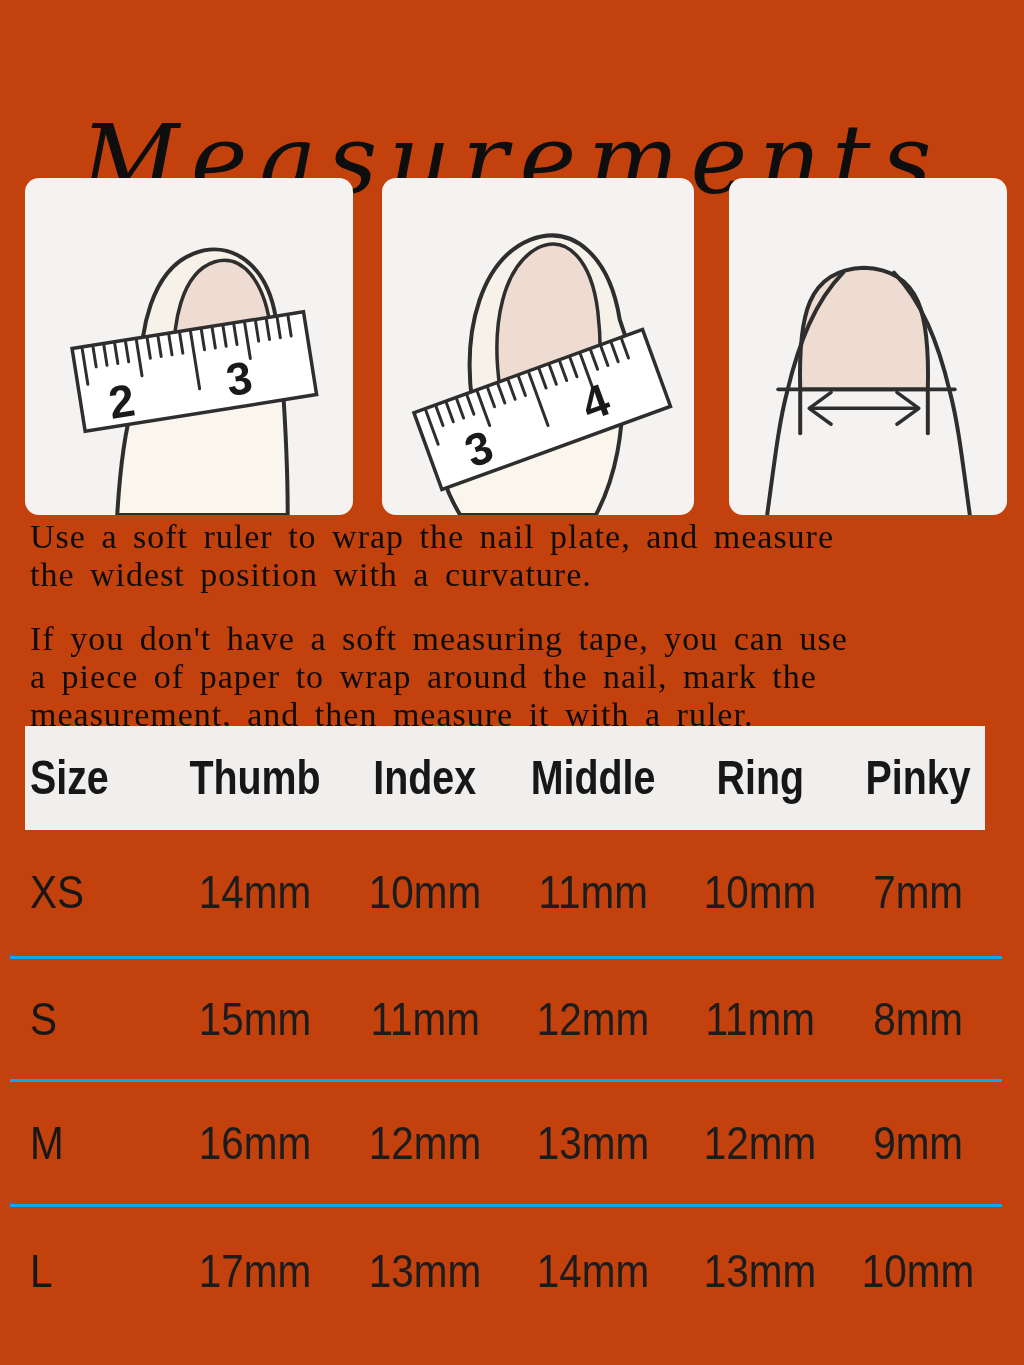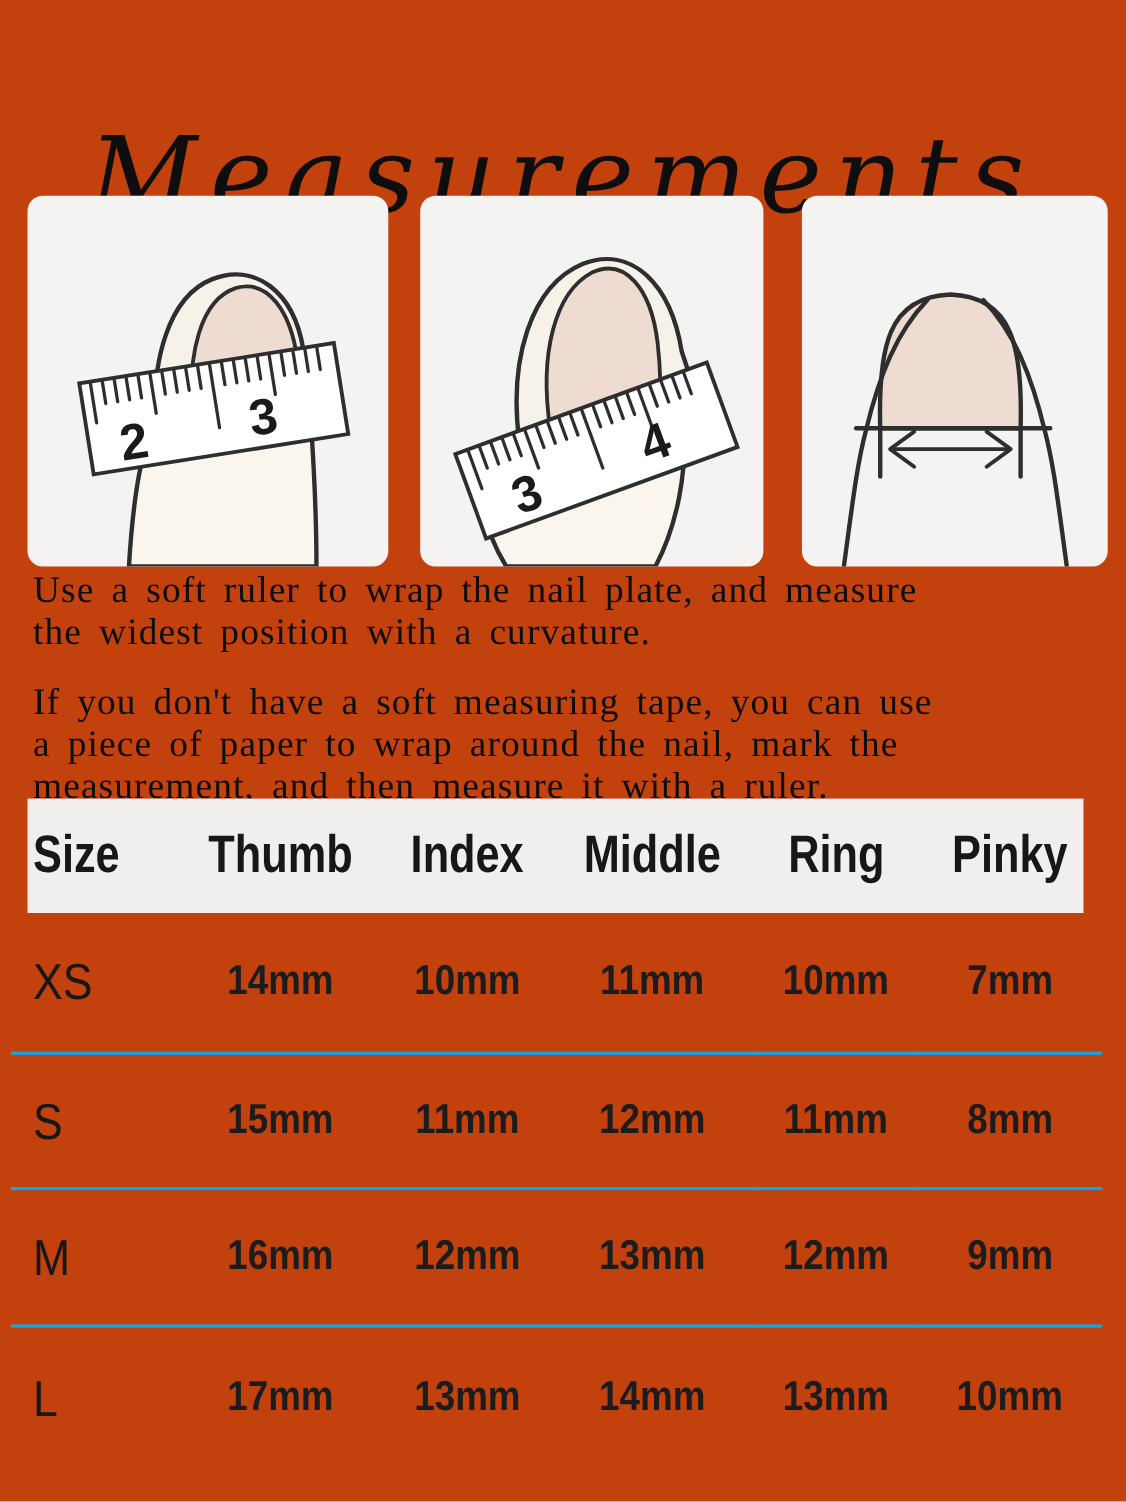--- a/index.html
+++ b/index.html
@@ -25,21 +25,21 @@
   .inst1{top:518px;}
   .inst2{top:584px;margin-top:36px;}
 
   
   .header-band{position:absolute;left:25px;top:726px;width:960px;height:104px;background:#f0efee;}
   table.size-table{position:absolute;left:10px;top:726px;width:992px;
                    border-collapse:collapse;table-layout:fixed;}
   .size-table th,.size-table td{padding:0;vertical-align:middle;text-align:center;}
   .size-table thead tr{height:103px;}
   .size-table thead th{font-weight:700;font-size:48px;color:#171717;text-align:center;}
-  .size-table td{font-weight:700;font-size:38px;color:#1c1c1c;}
+  .size-table td{font-weight:400;font-size:46px;color:#1c1c1c;}
   .size-table .col-size{text-align:left;padding-left:20px;}
   .size-table tbody th{font-weight:400;font-size:46px;color:#171717;}
   .r1{height:128px;} .r2{height:123px;} .r3{height:125px;} .r4{height:130px;}
   tr.sep td,tr.sep th{border-bottom:3px solid #0ea5e9;}
   .cx{display:inline-block;transform:scaleX(0.88);white-space:nowrap;}
   .cx-h{display:inline-block;transform:scaleX(0.82);white-space:nowrap;}
   .ol .cx,.ol .cx-h{transform-origin:0 50%;}
 
   
   .stroke{fill:none;stroke:#2e2e2e;stroke-width:4;stroke-linecap:round;stroke-linejoin:round;}

